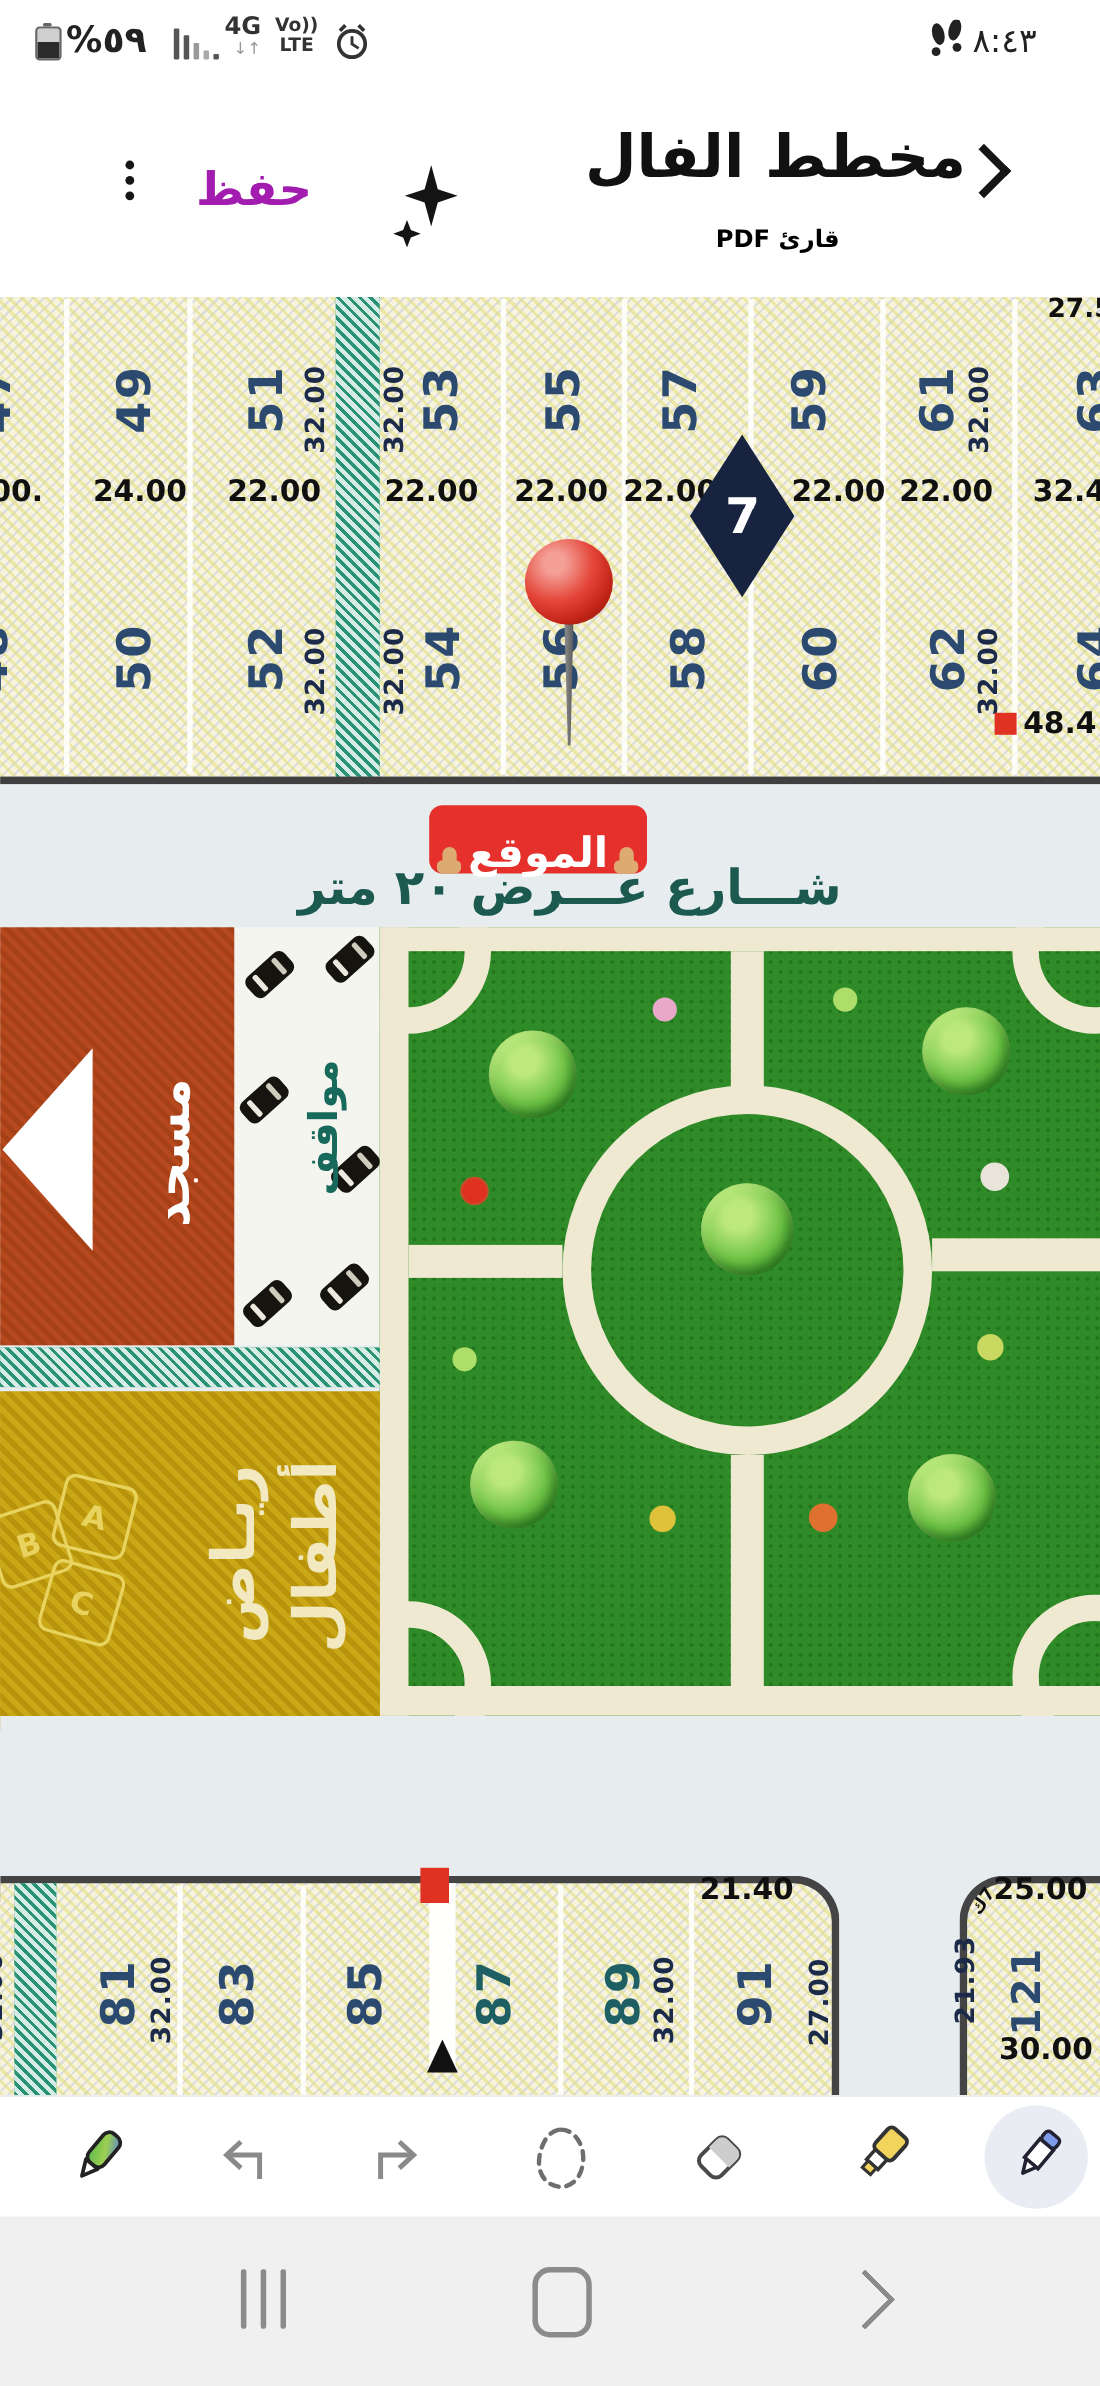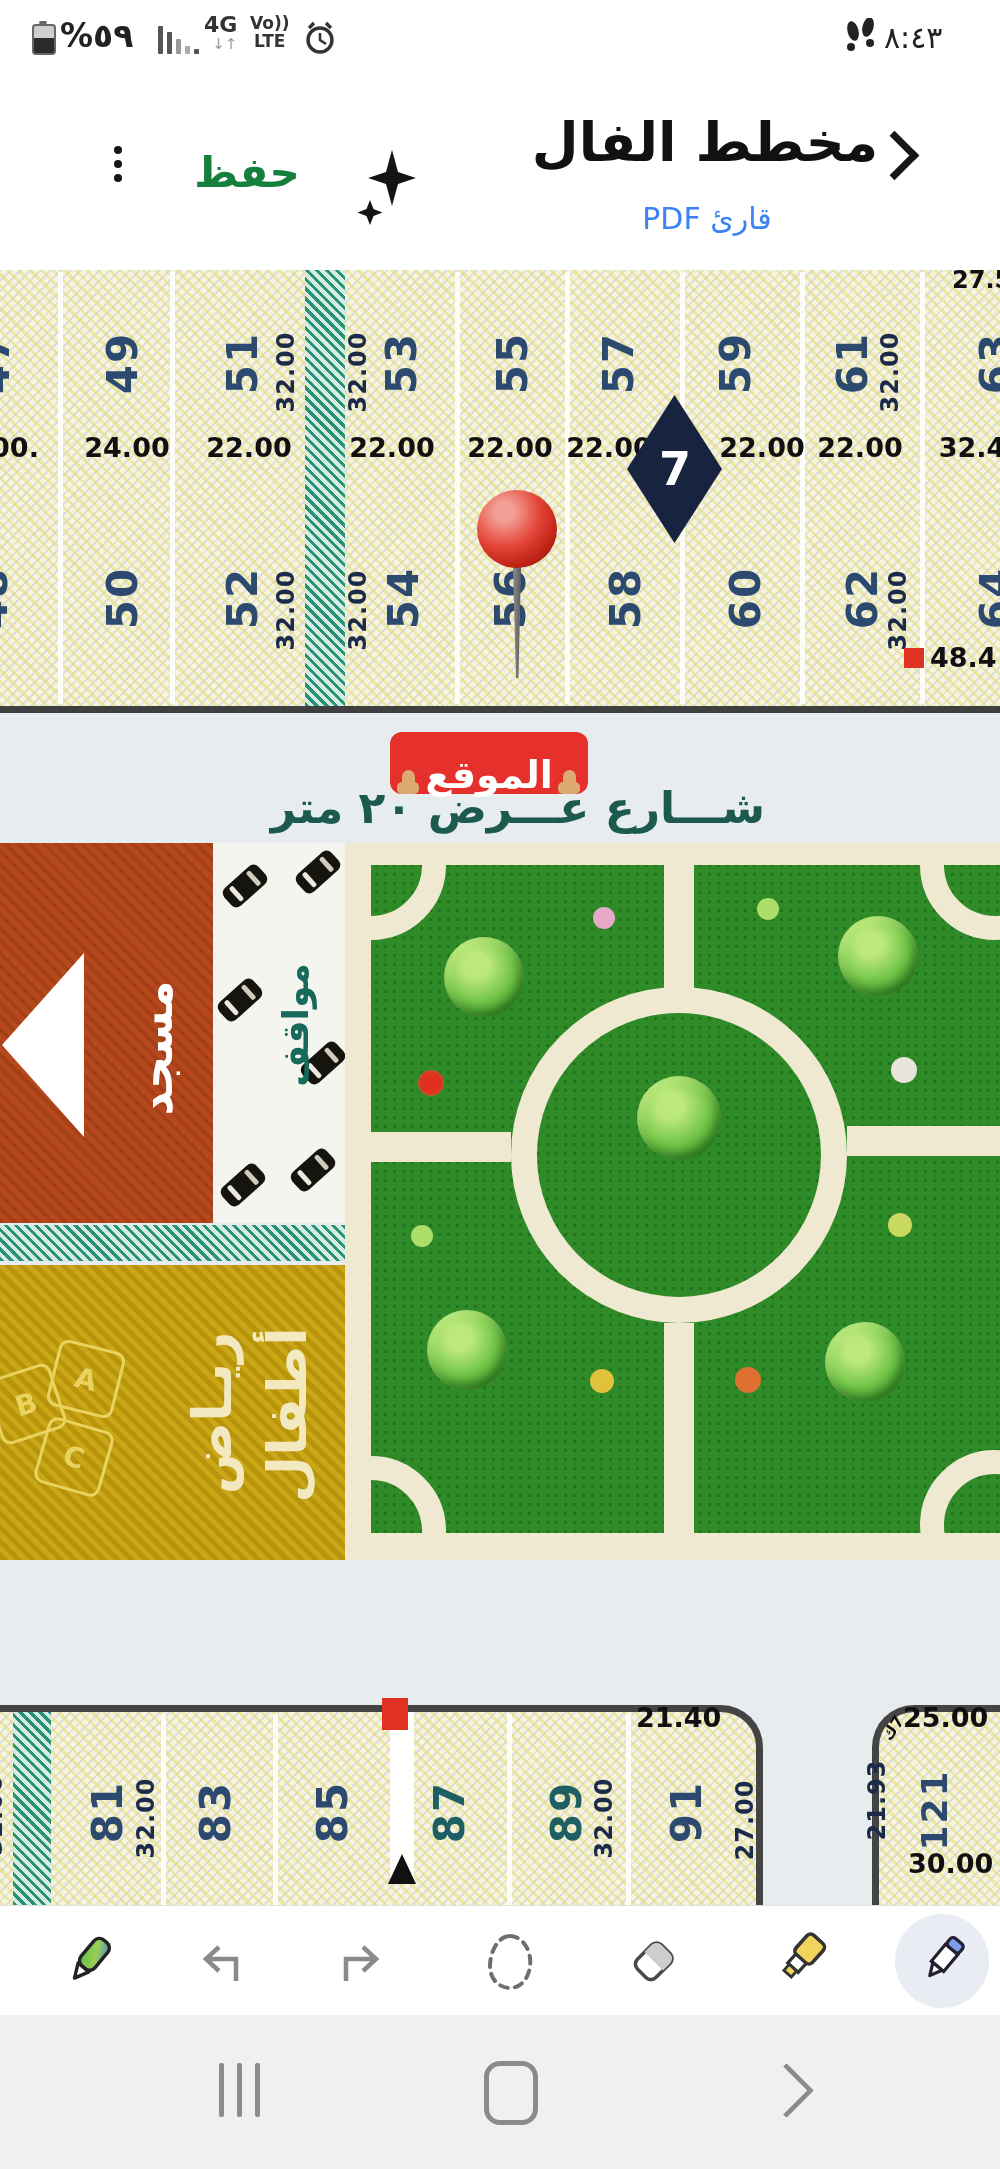--- a/index.html
+++ b/index.html
@@ -82,28 +82,28 @@
       </g>
     </svg>
     <div class="abs" style="left:884px;top:20px;font-size:30px;font-weight:400;color:#222;">٨:٤٣</div>
   </div>
 
   <div class="abs" style="left:0;top:80px;width:1000px;height:190px;background:#fff;">
     <div class="abs" style="left:862px;top:48px;width:60px;height:60px;">
       <div class="chev" style="margin:10px;"></div>
     </div>
     <div class="abs ctr" style="left:705px;top:62px;font-size:54px;font-weight:700;color:#111;white-space:nowrap;">مخطط الفال</div>
-    <div class="abs ctr" style="left:707px;top:138px;font-size:30px;font-weight:400;color:#3b82f6;white-space:nowrap;">قارئ PDF</div>
+    <div class="abs ctr" style="left:707px;top:138px;font-size:22px;font-weight:700;color:#000000;white-space:nowrap;">قارئ PDF</div>
     <div class="abs" style="left:352px;top:68px;width:70px;height:80px;">
       <svg width="66" height="78" viewBox="0 0 66 78">
         <path d="M36 2 L42 24 L60 30 L42 36 L36 58 L30 36 L12 30 L30 24 Z" fill="#141414"></path>
         <path d="M14 52 l3.5 9 9 3.5 -9 3.5 -3.5 9 -3.5-9 -9-3.5 9-3.5 z" fill="#141414"></path>
       </svg>
     </div>
-    <div class="abs ctr" style="left:247px;top:92px;font-size:42px;font-weight:700;color:#15803d;">حفظ</div>
+    <div class="abs ctr" style="left:231px;top:92px;font-size:42px;font-weight:700;color:#a21caf;">حفظ</div>
     <div class="abs" style="left:96px;top:58px;width:44px;height:70px;">
       <div class="dot3" style="margin:8px auto;"></div>
     </div>
   </div>
 
   <div class="abs street" style="left:0;top:270px;width:1000px;height:1635px;overflow:hidden;">
 
     <div class="abs hatch" style="left:0;top:0;width:1000px;height:436px;"></div>
     <div class="abs tealstrip" style="left:305px;top:0;width:40px;height:436px;"></div>
     <div class="sep" style="left:58px;top:2px;height:432px;"></div>

